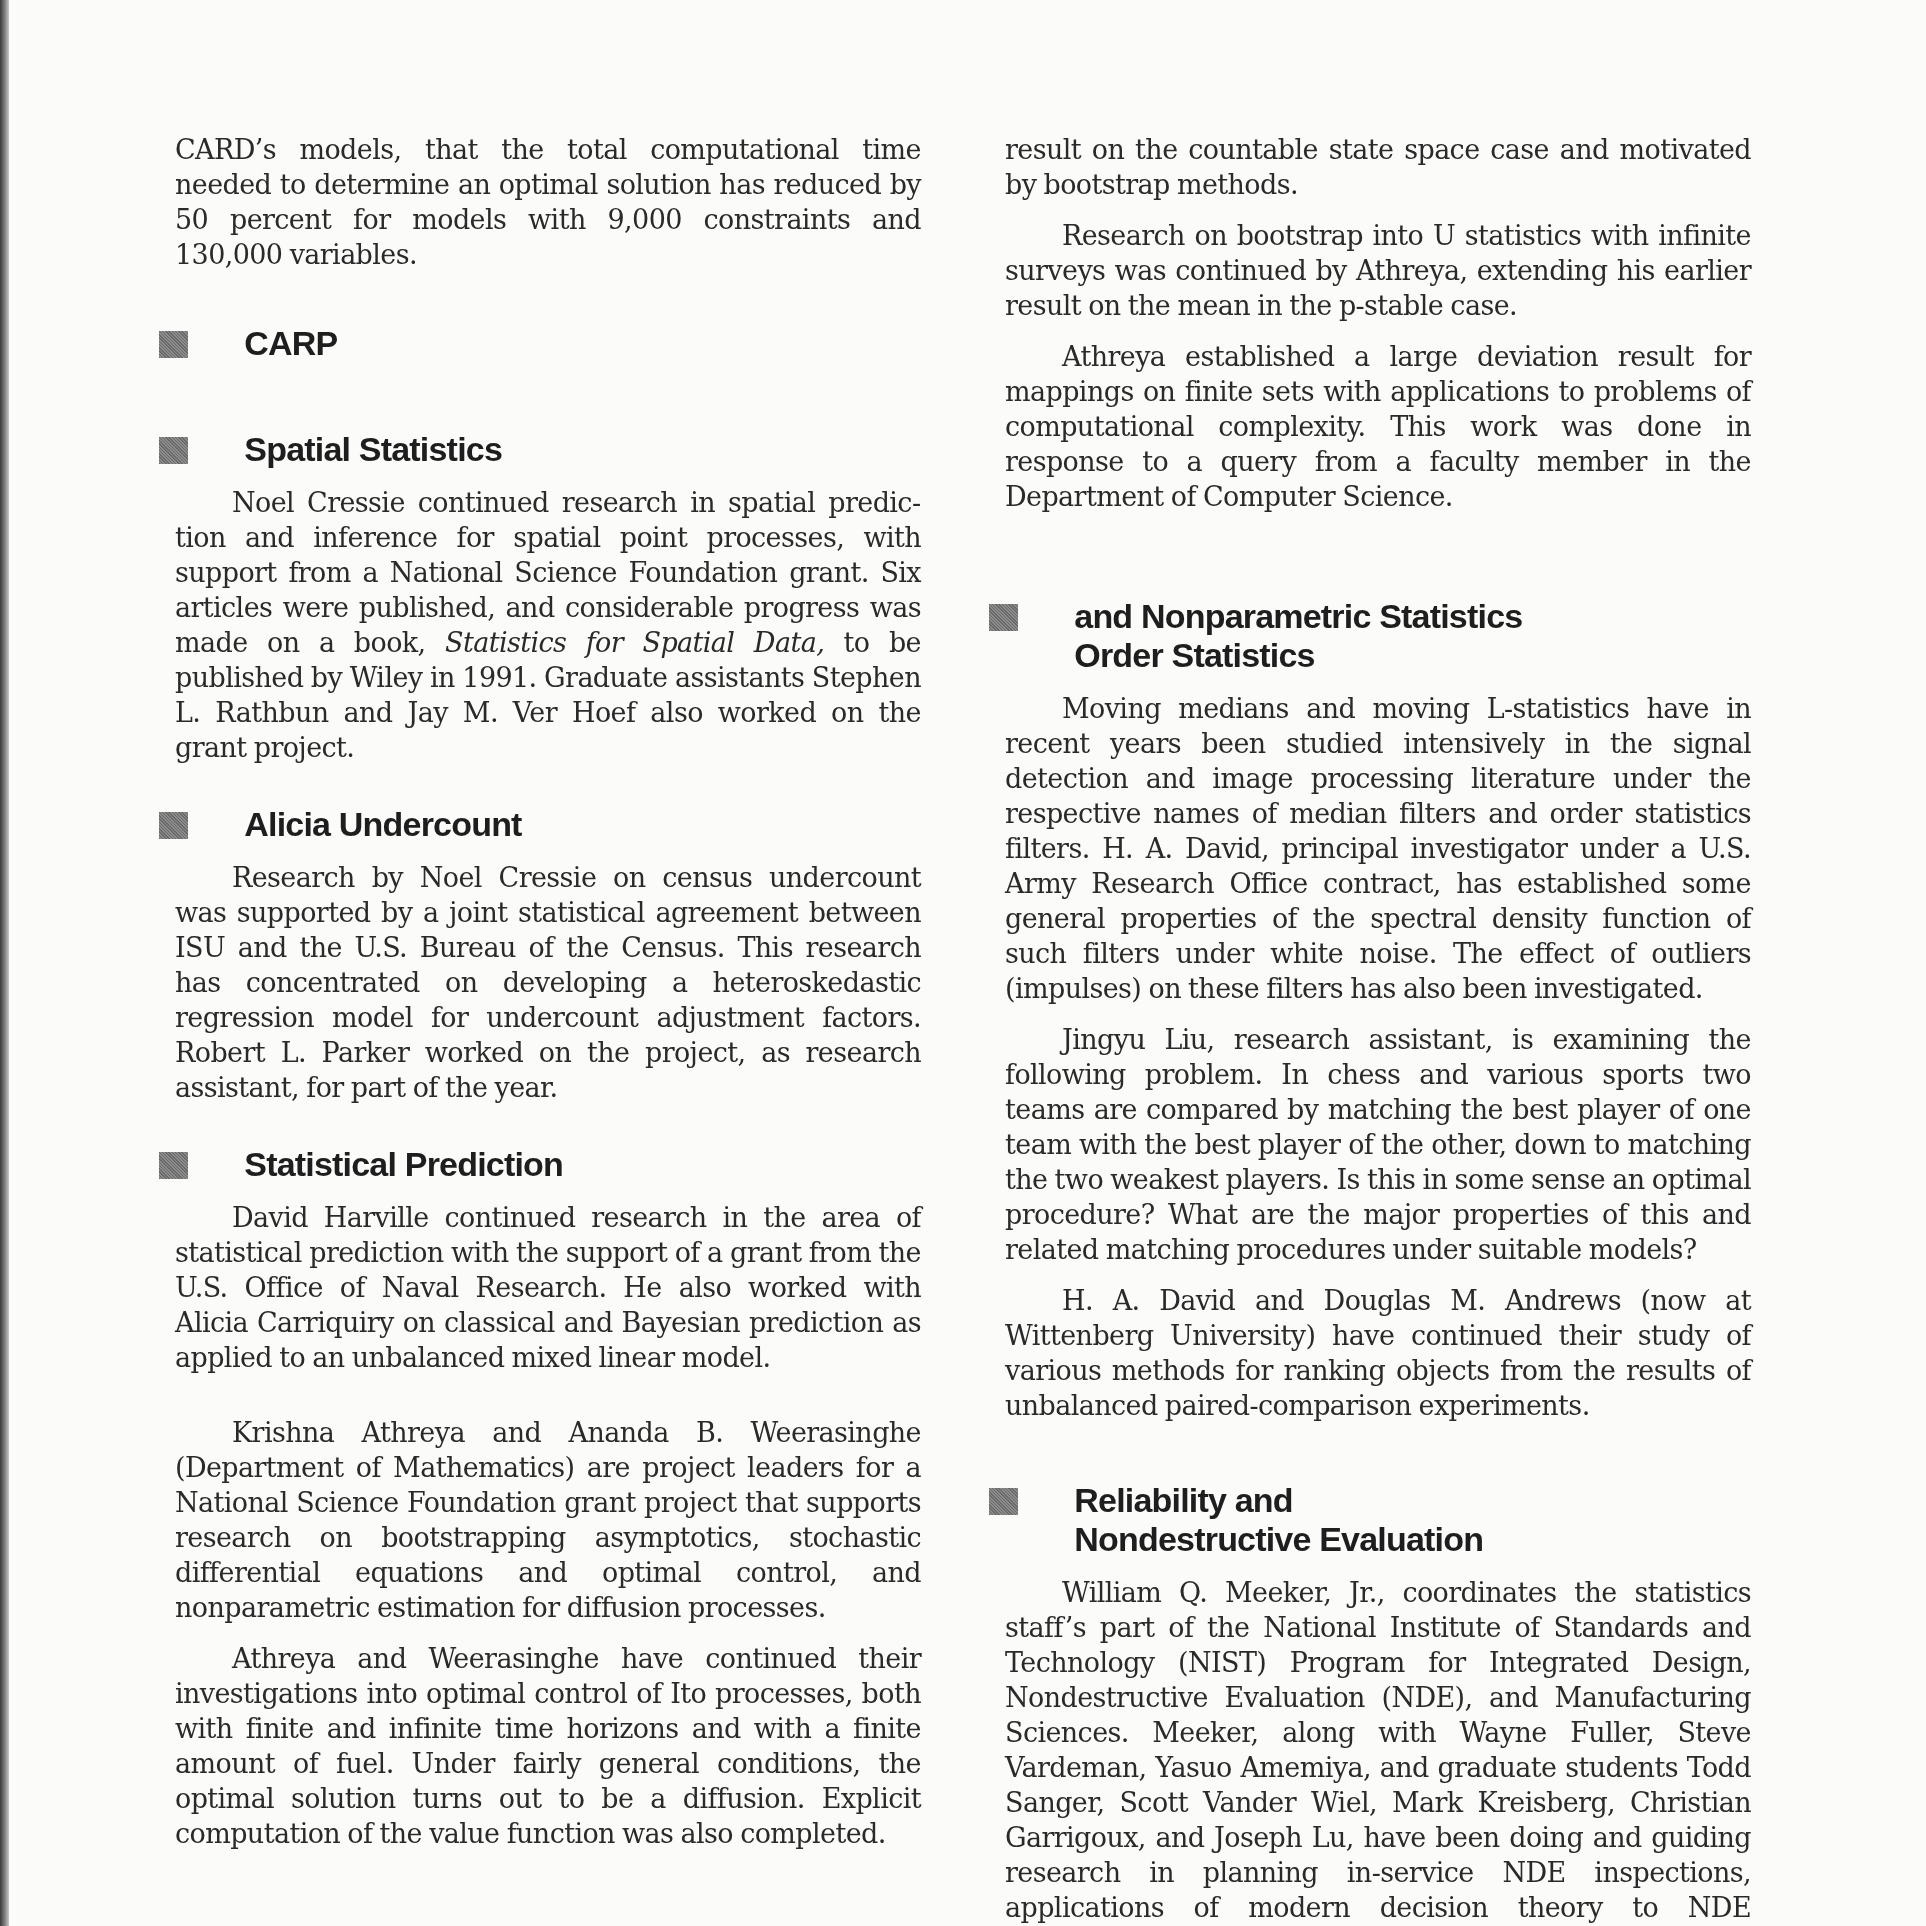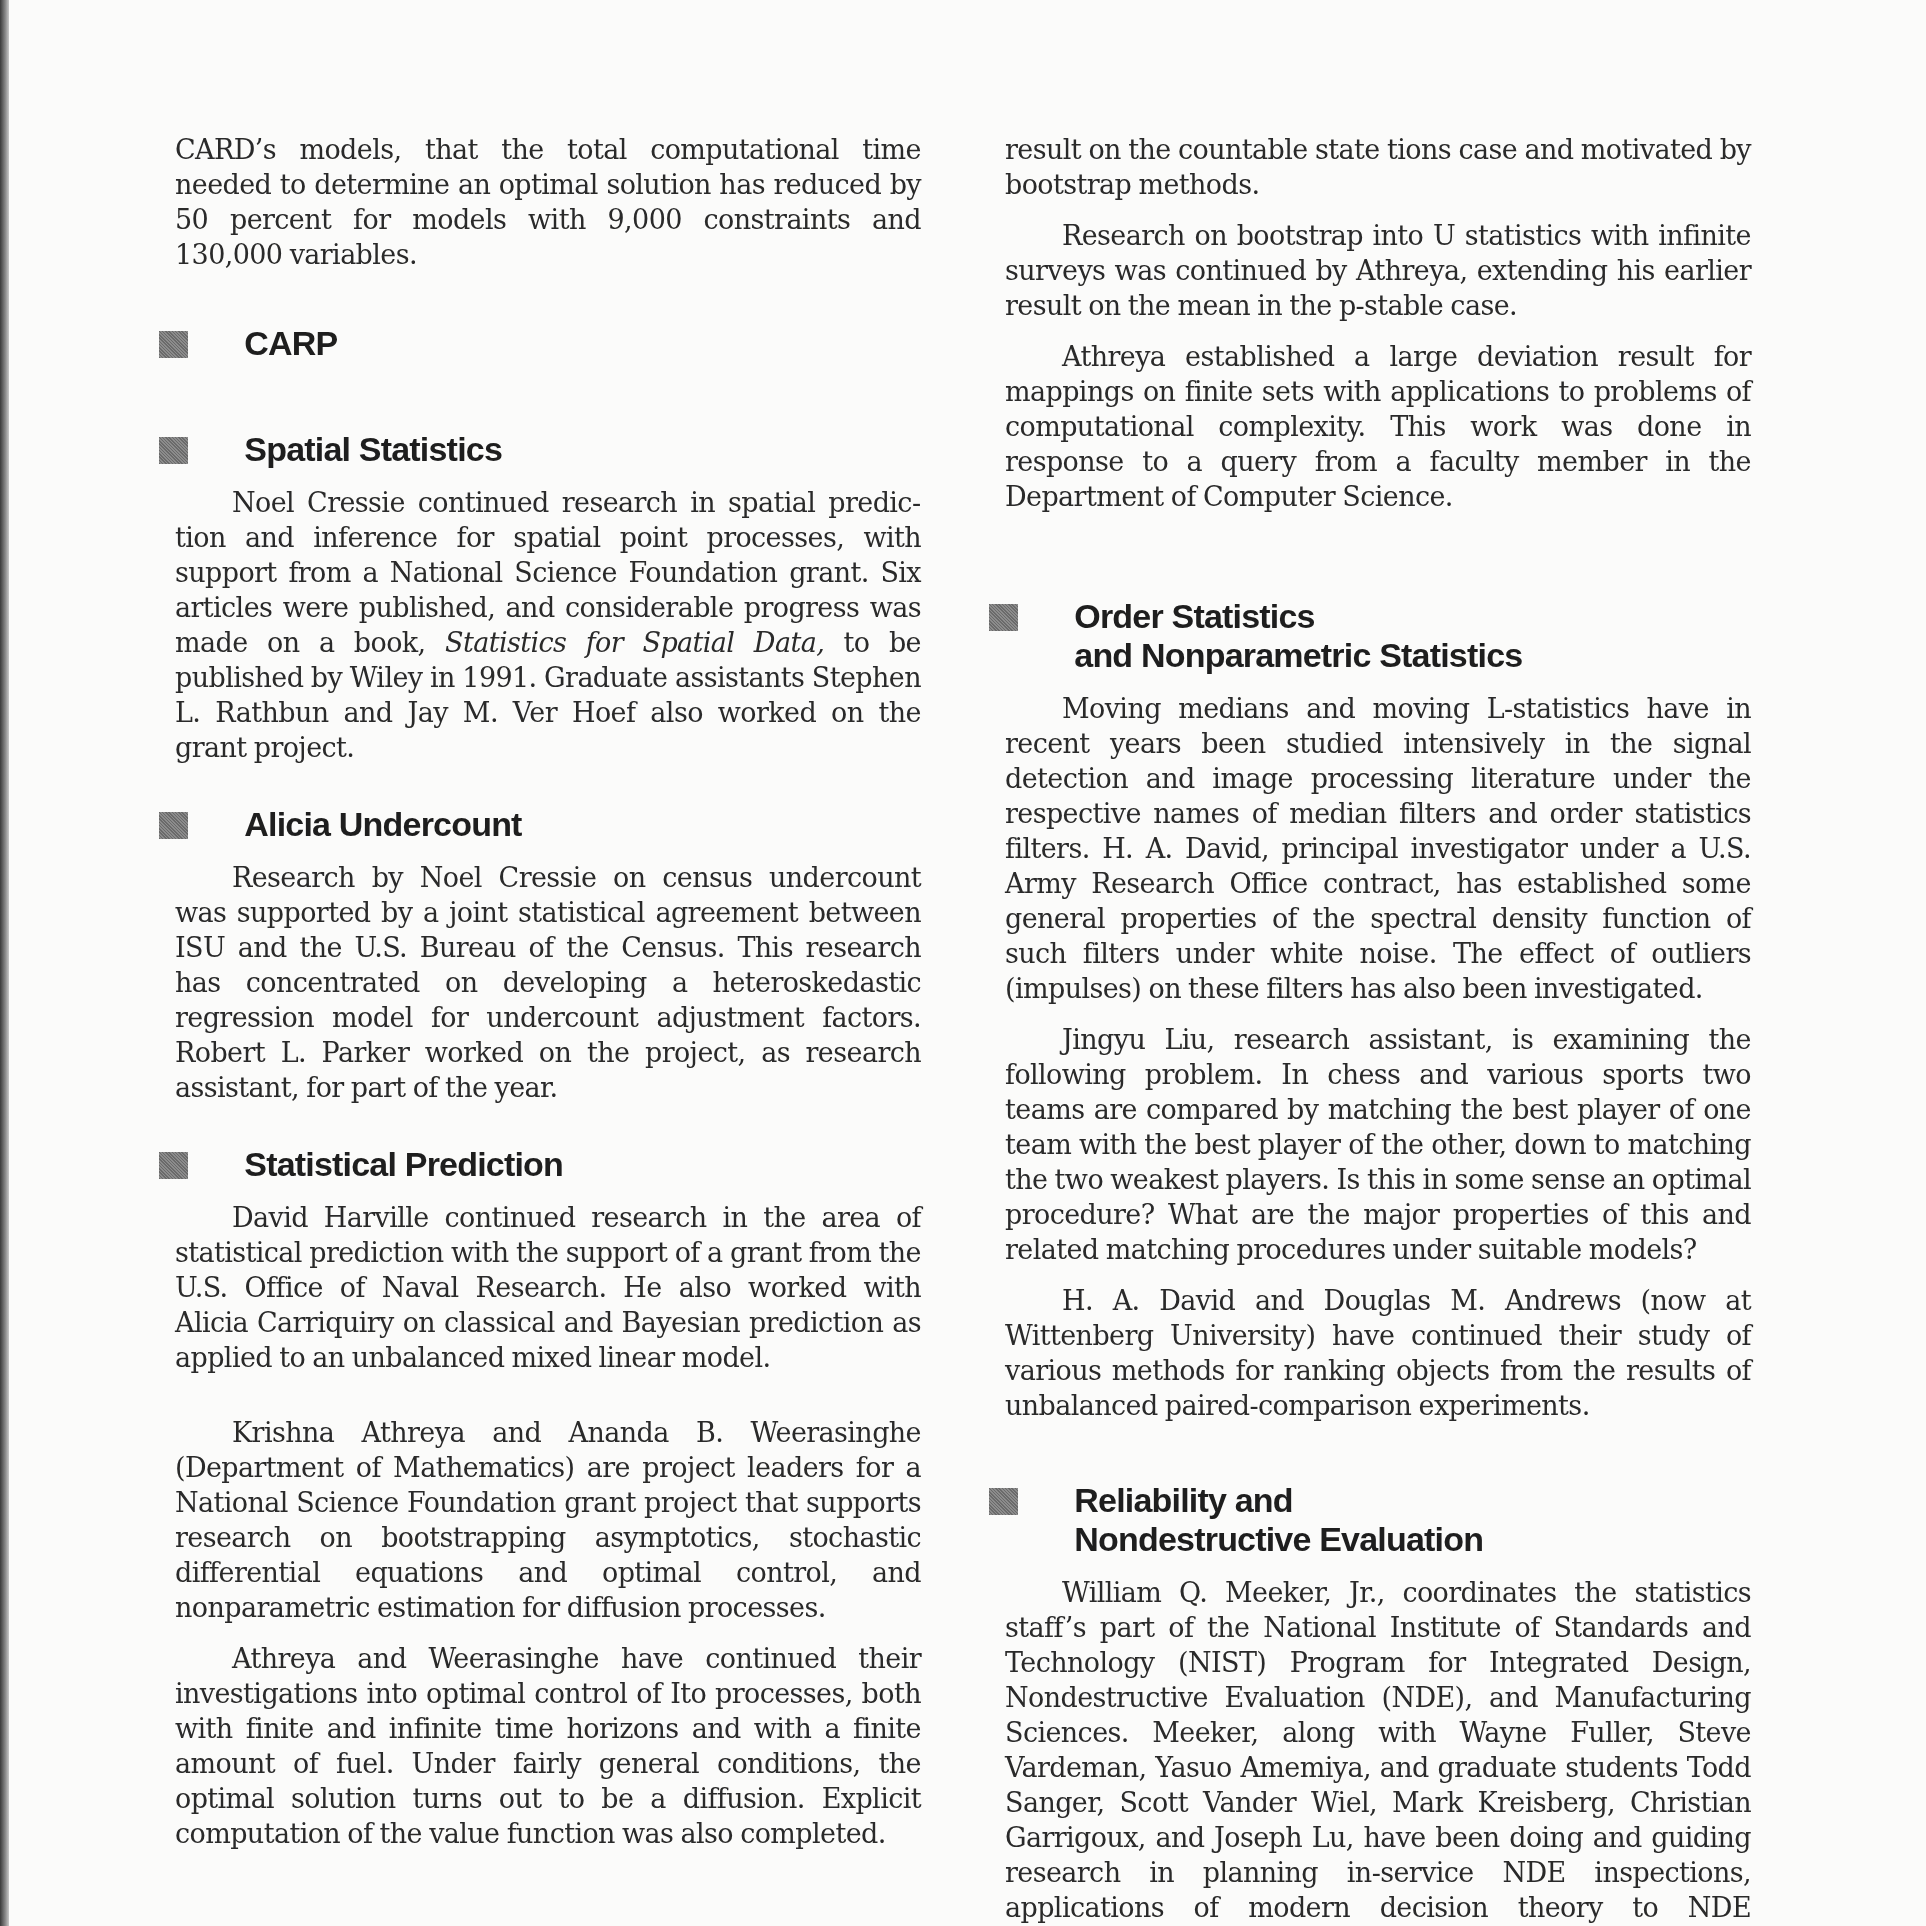--- a/index.html
+++ b/index.html
@@ -94,30 +94,30 @@
 
   <div class="section">
     <p class="para">Krishna Athreya and Ananda B. Weerasinghe (Department of Mathematics) are project leaders for a National Science Foundation grant project that supports research on bootstrapping asymptotics, stochastic differential equations and optimal control, and nonparametric estimation for diffusion processes.</p>
     <p class="para">Athreya and Weerasinghe have continued their investigations into optimal control of Ito processes, both with finite and infinite time horizons and with a finite amount of fuel. Under fairly general condi­tions, the optimal solution turns out to be a diffusion. Explicit computation of the value function was also completed.</p>
 
   </div>
 </div>
 
 <div class="column col-right">
 
-  <p class="para noindent">result on the countable state tions case and moti­vated by bootstrap methods.</p>
+  <p class="para noindent">result on the countable state space case and moti­vated by bootstrap methods.</p>
   <p class="para">Research on bootstrap into U statistics with in­finite surveys was continued by Athreya, extending his earlier result on the mean in the p-stable case.</p>
   <p class="para">Athreya established a large deviation result for mappings on finite sets with applications to problems of computational complexity. This work was done in response to a query from a faculty member in the Department of Computer Science.</p>
 
   <div class="section" style="margin-top:83px">
     <div class="heading">
       <span class="heading-marker"></span>
       <span class="heading-lines">
+        <span>and Nonparametric Statistics</span>
         <span>Order Statistics</span>
-        <span>and Nonparametric Statistics</span>
       </span>
     </div>
     <p class="para">Moving medians and moving L-statistics have in recent years been studied intensively in the signal detection and image processing literature under the respective names of median filters and order statis­tics filters. H. A. David, principal investigator under a U.S. Army Research Office contract, has estab­lished some general properties of the spectral density function of such filters under white noise. The effect of outliers (impulses) on these filters has also been investigated.</p>
     <p class="para">Jingyu Liu, research assistant, is examining the following problem. In chess and various sports two teams are compared by matching the best player of one team with the best player of the other, down to matching the two weakest players. Is this in some sense an optimal procedure? What are the major properties of this and related matching procedures under suitable models?</p>
     <p class="para">H. A. David and Douglas M. Andrews (now at Wittenberg University) have continued their study of various methods for ranking objects from the results of unbalanced paired-comparison experiments.</p>
   </div>
 
   <div class="section" style="margin-top:58px">
     <div class="heading">
       <span class="heading-marker"></span>

